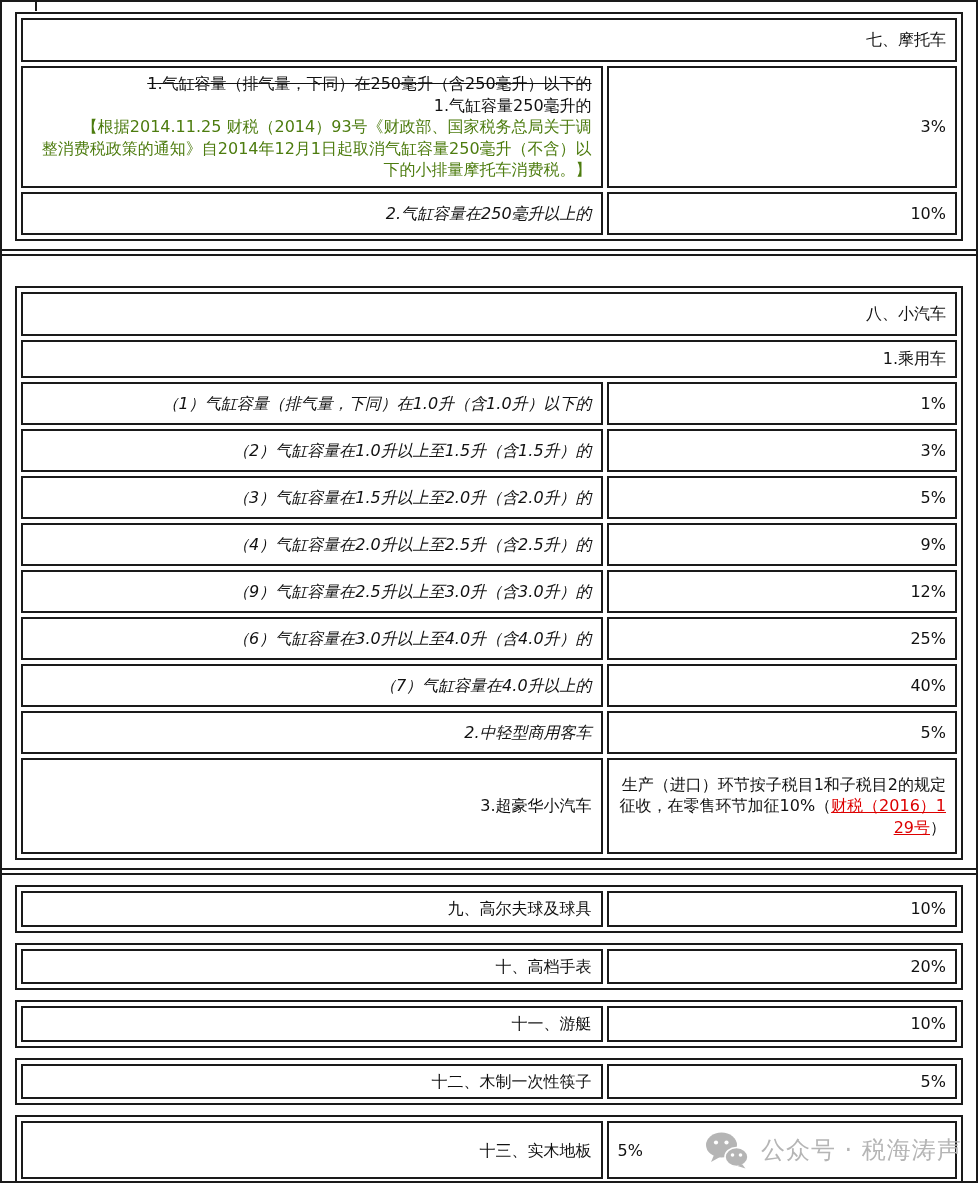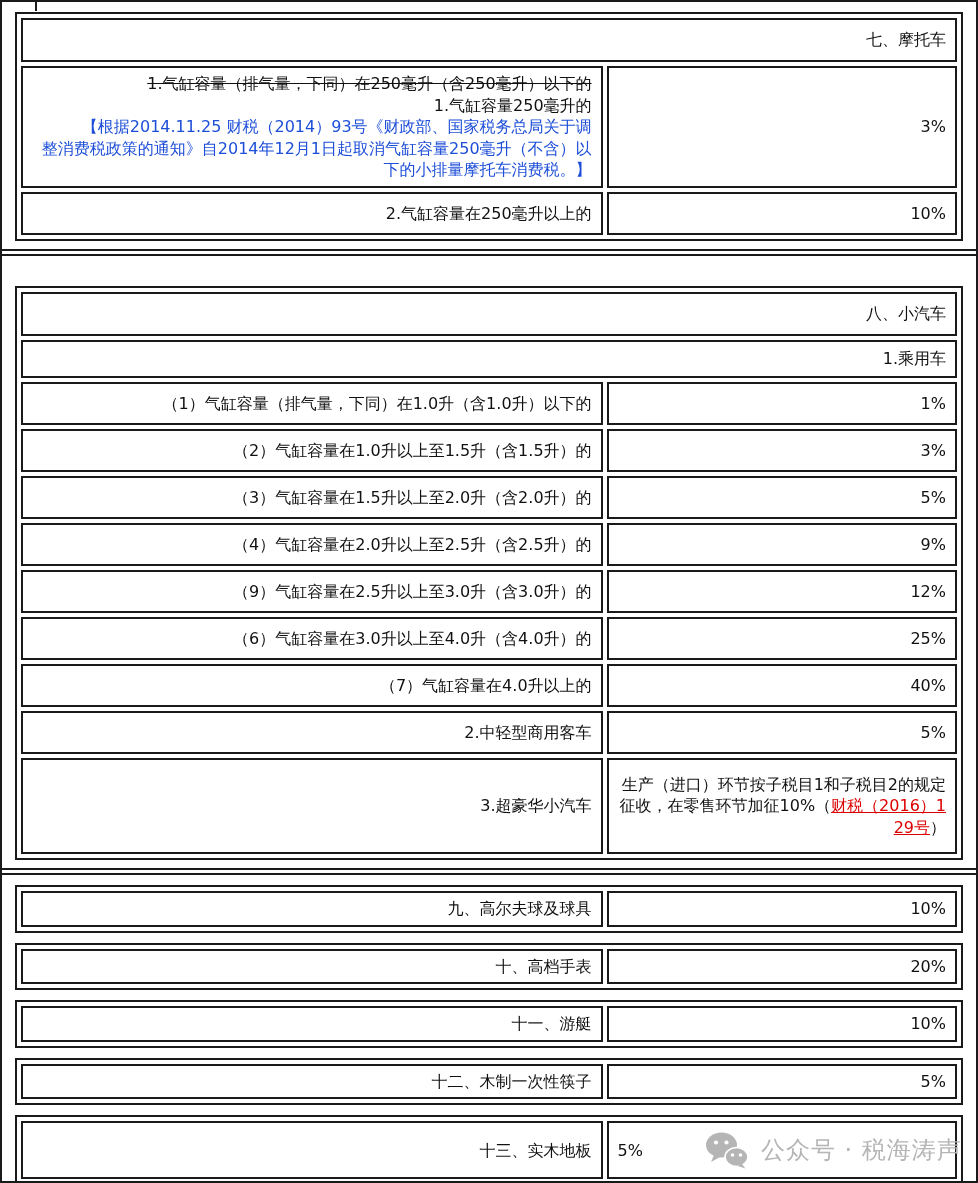--- a/index.html
+++ b/index.html
@@ -34,27 +34,27 @@
     padding:5px 9px;
     vertical-align:middle;
     background:#fff;
     word-break:break-all;
   }
   col.c1 { width:62.4%; }
   col.c2 { width:37.6%; }
 
   td.hdr   { height:44px; }
   td.sub   { height:38px;margin-left:31px; }
-  td.item  { height:43px; }
+  td.item  { height:43px;font-style:italic; }
   td.item.ind { padding-left:26px; }
   td.rate  { }
 
   td.desc-multiline { vertical-align:top; padding-top:6px; }
   .struck { text-decoration:line-through; }
-  .note   { color:#1d4ed8; text-indent:2.2em; }
+  .note   { color:#4d7c0f; text-indent:2.2em; }
 
   td.lux  { height:96px;margin-top:15px; }
   .red-link { color:#dd0000; text-decoration:underline; cursor:pointer; }
 
   .divider {
     height:7px;
     border-top:2px solid #1a1a1a;
     border-bottom:2px solid #1a1a1a;
     margin:8px -13px 10px;
   }

